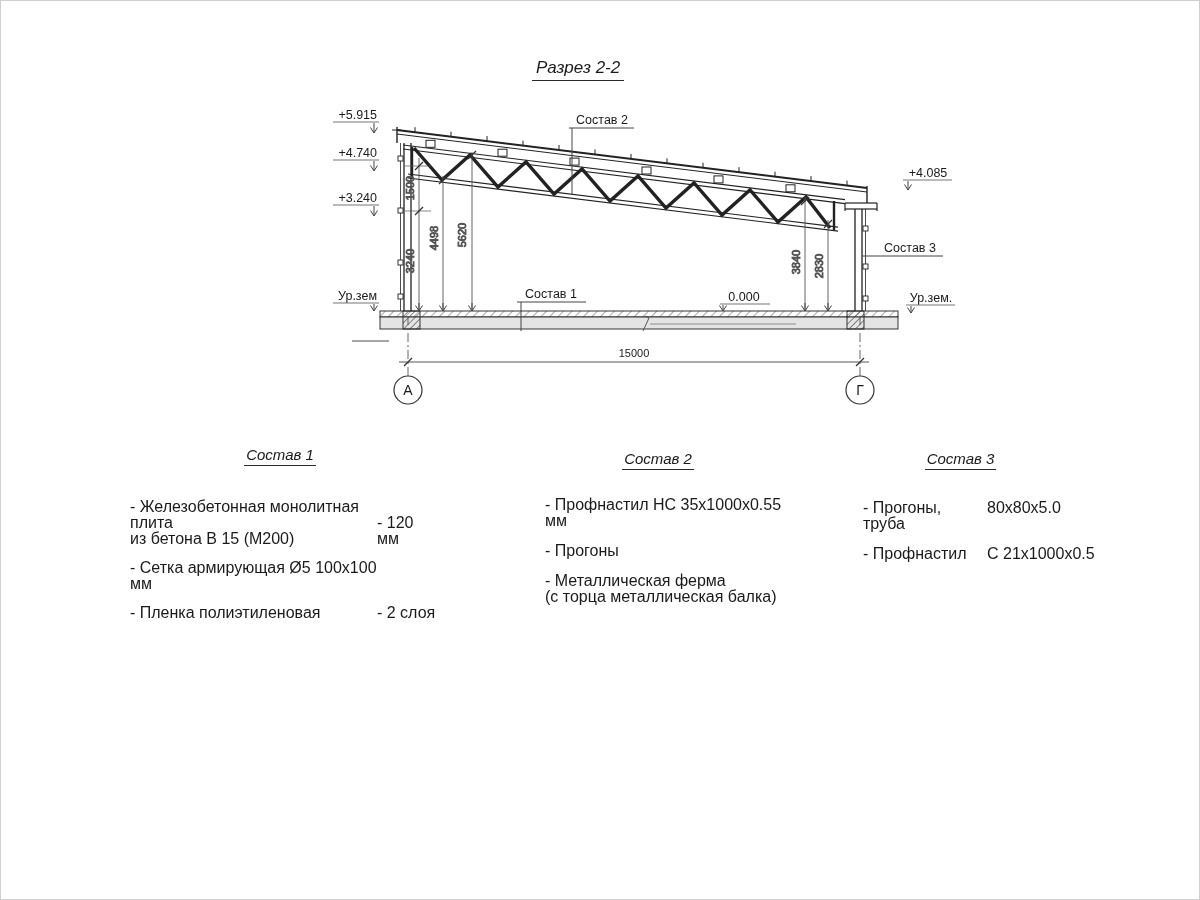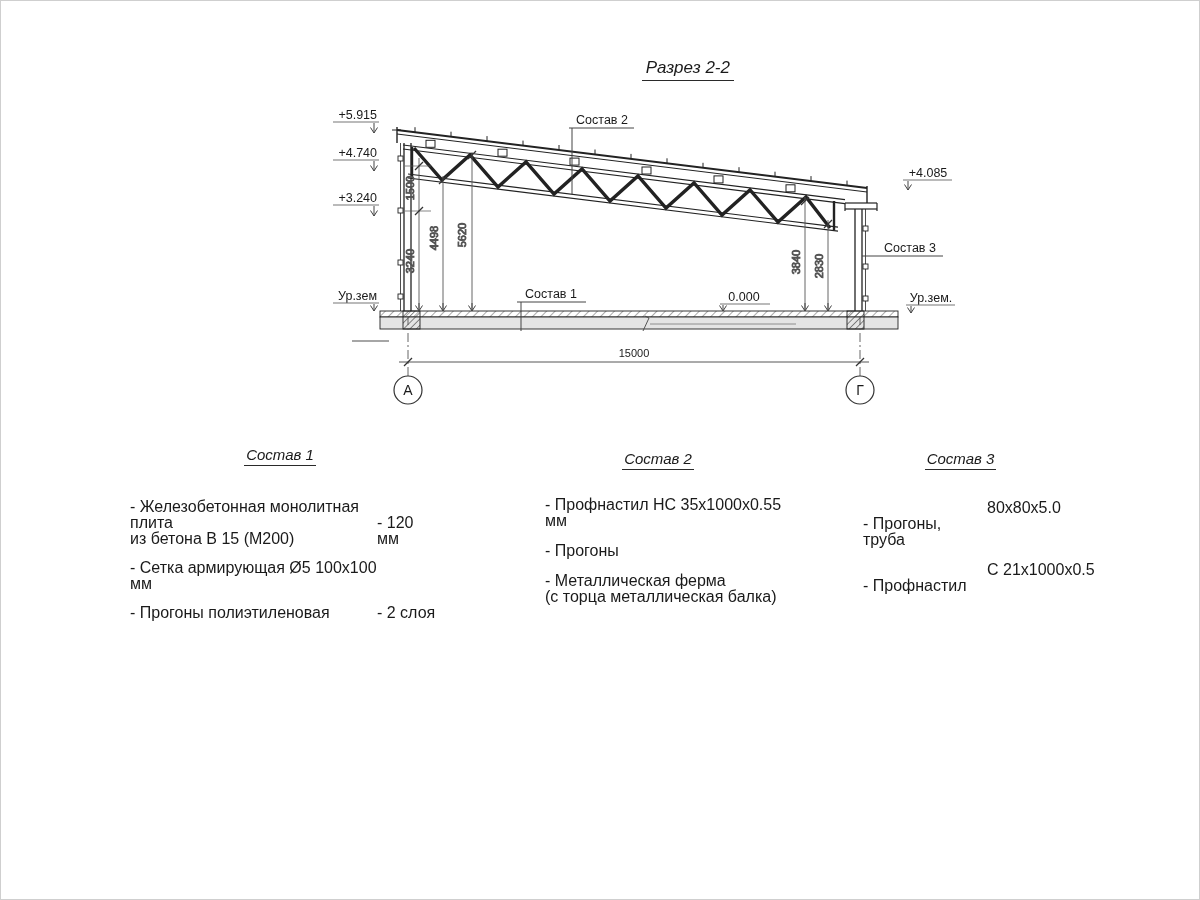--- a/index.html
+++ b/index.html
@@ -1,32 +1,32 @@
 <!DOCTYPE html>
 <html><head>
 <meta charset="utf-8">
 <style>
   html,body{margin:0;padding:0;background:#fff;}
   .page{position:relative;width:1200px;height:900px;background:#ffffff;
         font-family:"Liberation Sans",sans-serif;color:#1a1a1a;overflow:hidden;
         outline:1px solid #cfcfcf;outline-offset:-1px;}
   .abs{position:absolute;}
-  .title-wrap{left:520px;top:58px;width:214px;text-align:right;}
+  .title-wrap{left:532px;top:58px;width:214px;text-align:left;}
   .title{display:inline-block;font-style:italic;font-size:17px;
          border-bottom:1.6px solid #2a2a2a;padding:0 4px 2px 4px;}
   .sost-heading-wrap{text-align:center;}
   .sost-heading{display:inline-block;font-style:italic;font-size:15px;
          border-bottom:1.4px solid #2a2a2a;padding:0 2px 2px 2px;}
   .list{font-size:16px;line-height:16px;}
   .pre{white-space:pre-line;}
   .row{display:flex;align-items:flex-end;margin-bottom:13px;}
   .row .nm{flex:0 0 247px;}
   .row .val{flex:0 0 60px;}
   .row3{display:flex;margin-bottom:14px;}
-  .row3 .nm{flex:0 0 124px;margin-top:16px;}
+  .row3 .nm{flex:0 0 124px;}
   .s2item{margin-bottom:14px;}
   svg text{font-family:"Liberation Sans",sans-serif;fill:#1a1a1a;}
   .t-elev{font-size:12.5px;}
   .t-lbl{font-size:12.5px;}
   .t-dim{font-size:11px;}
   .t-axis{font-size:14px;}
 </style>
 </head>
 <body>
 
@@ -276,21 +276,21 @@
     <div class="row">
       <span class="nm pre">- Железобетонная  монолитная плита
 из бетона В 15 (М200)</span>
       <span class="val">- 120 мм</span>
     </div>
     <div class="row">
       <span class="nm pre">- Сетка армирующая Ø5 100x100 мм</span>
       <span class="val"></span>
     </div>
     <div class="row">
-      <span class="nm pre">- Прогоны полиэтиленовая</span>
+      <span class="nm pre">- Пленка полиэтиленовая</span>
       <span class="val">- 2 слоя</span>
     </div>
   </div>
 
   <div class="abs sost-heading-wrap" style="left:543px;top:450px;width:230px;">
     <span class="sost-heading">Состав 2</span>
   </div>
   <div class="abs list" style="left:545px;top:497px;width:260px;">
     <div class="s2item pre">- Профнастил НС 35x1000x0.55 мм</div>
     <div class="s2item pre">- Прогоны</div>

